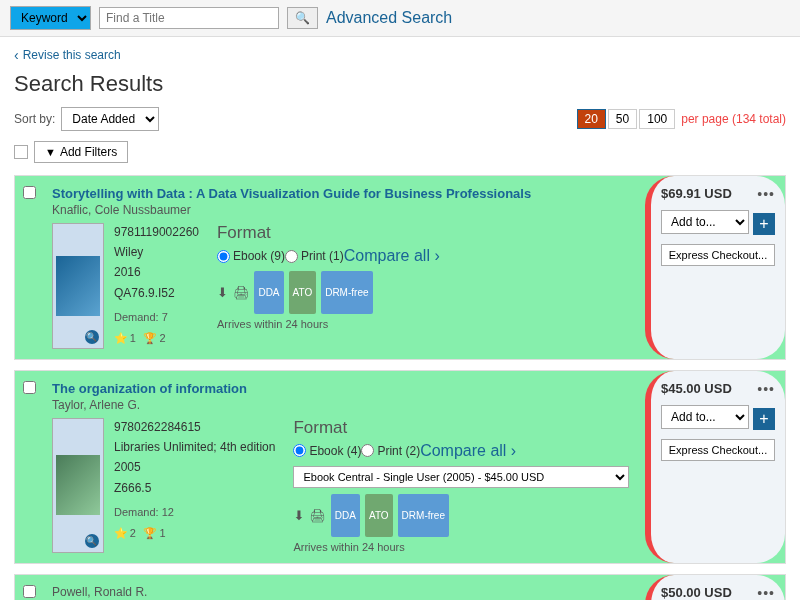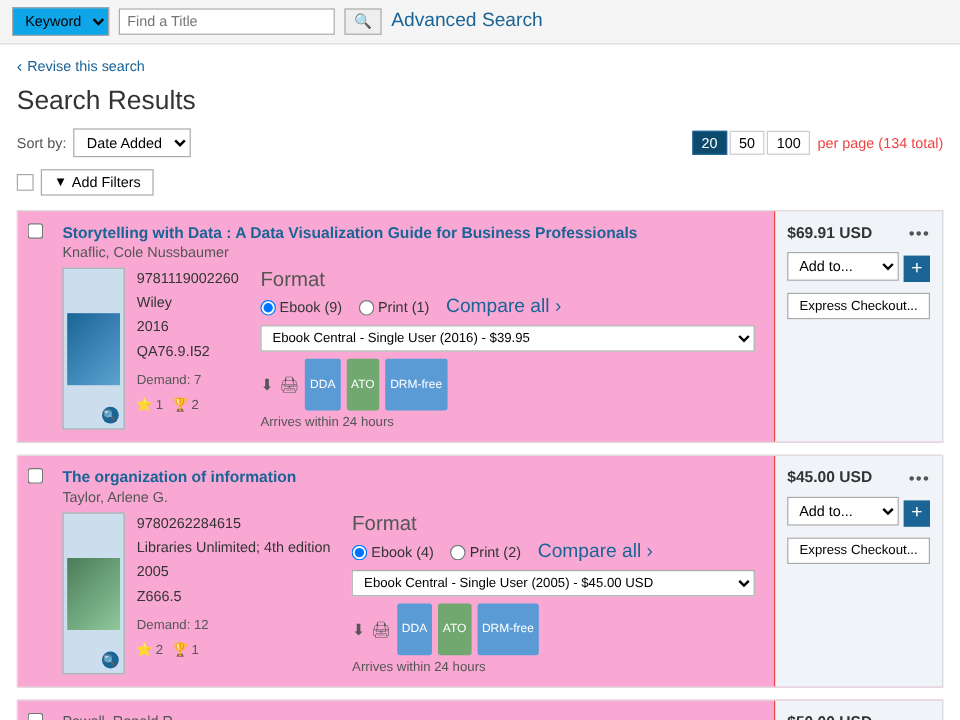--- a/index.html
+++ b/index.html
@@ -89,21 +89,21 @@
       gap: 2px;
     }
     .per-page-btn {
       border: 1px solid #ccc;
       background: #fff;
       padding: 2px 7px;
       font-size: 12px;
       cursor: pointer;
     }
     .per-page-btn.active {
-      background: #0c4a6e;
+      background: #c2410c;
       color: #fff;
       border-color: #1a6496;
     }
     .per-page-label { font-size: 12px; color: #ef4444; margin-left: 4px; }
 
     
     .filters-bar {
       display: flex;
       align-items: center;
       gap: 6px;
@@ -125,21 +125,21 @@
       align-items: center;
       gap: 4px;
     }
     .filter-icon { font-size: 11px; }
 
     
     .result-item {
       border: 1px solid #ddd;
       margin-bottom: 10px;
       display: flex;
-      background: #f9a8d4;
+      background: #86efac;
     }
     .result-checkbox {
       padding: 10px 8px;
       display: flex;
       align-items: flex-start;
     }
     .result-main {
       flex: 1;
       padding: 10px 8px;
     }
@@ -207,21 +207,21 @@
       font-size: 11px;
       color: #555;
     }
     .star-item { display: flex; align-items: center; gap: 2px; }
 
     .result-format {
       flex: 1;
       padding: 0 8px;
     }
     .format-label { font-size: 17px; color: #555; margin-bottom: 4px; }
-    .format-options { display: flex; gap: 14px; align-items: center; margin-bottom: 6px; }
+    .format-options { display: flex; align-items: center; margin-bottom: 6px; }
     .radio-option { display: flex; align-items: center; gap: 3px; font-size: 12px; }
     .compare-all { color: #1a6496; font-size: 16px; cursor: pointer; }
     .format-select {
       width: 100%;
       border: 1px solid #aaa;
       padding: 3px 5px;
       font-size: 11px;
       background: #fff;
       margin-bottom: 6px;
     }
@@ -243,25 +243,26 @@
       border-radius: 2px;
     }
     .badge.dda { background: #5b9bd5; }
     .badge.ato { background: #70a870; }
     .badge.drm { background: #5b9bd5; }
     .arrives-text { font-size: 11px; color: #555; }
 
     .result-price {
       width: 140px;
       background: #f0f4f8;
-      border-left: 1px solid #ef4444;
+      border-left: 6px solid #ef4444;
       padding: 10px 10px;
       display: flex;
       flex-direction: column;
       align-items: flex-start;
+      border-radius: 29px;
     }
     .price-header {
       display: flex;
       justify-content: space-between;
       width: 100%;
       margin-bottom: 8px;
     }
     .price-value {
       font-size: 13px;
       font-weight: bold;
@@ -384,23 +385,20 @@
             <label class="radio-option">
               <input type="radio" name="format1" checked="" style=""> 
                 <span>Ebook (9)</span>
             </label>
             <label class="radio-option">
               <input type="radio" name="format1" style=""> 
                 <span>Print (1)</span>
             </label>
             <span class="compare-all">Compare all ›</span>
           </div>
-          <select class="format-select">
-            <option>Ebook Central - Single User (2016) - $39.95</option>
-          </select>
           <div class="format-icons">
             <span class="icon-small">⬇</span>
             <span class="icon-small">🖨</span>
             <span class="badge dda">DDA</span>
             <span class="badge ato">ATO</span>
             <span class="badge drm">DRM-free</span>
           </div>
           <div class="arrives-text">Arrives within 24 hours</div>
         </div>
       </div>

